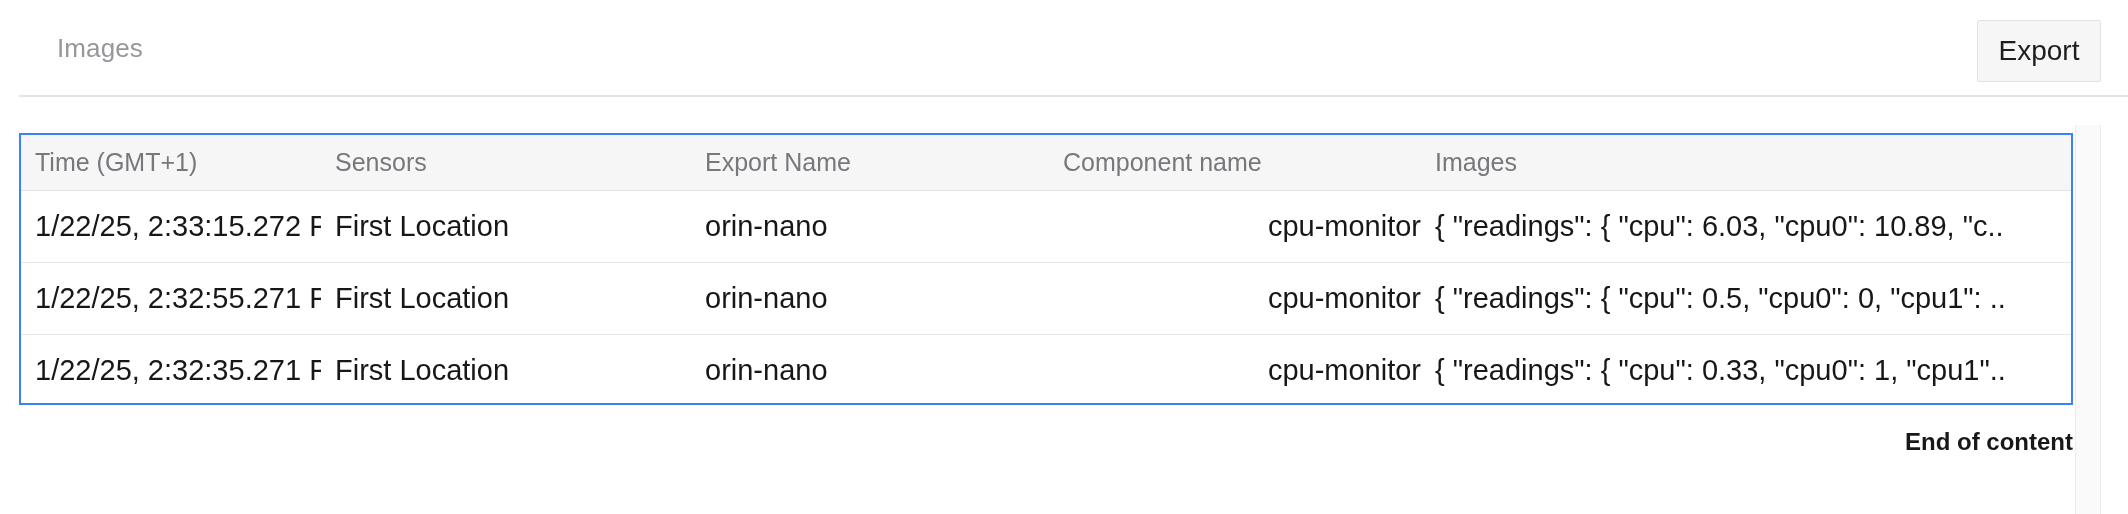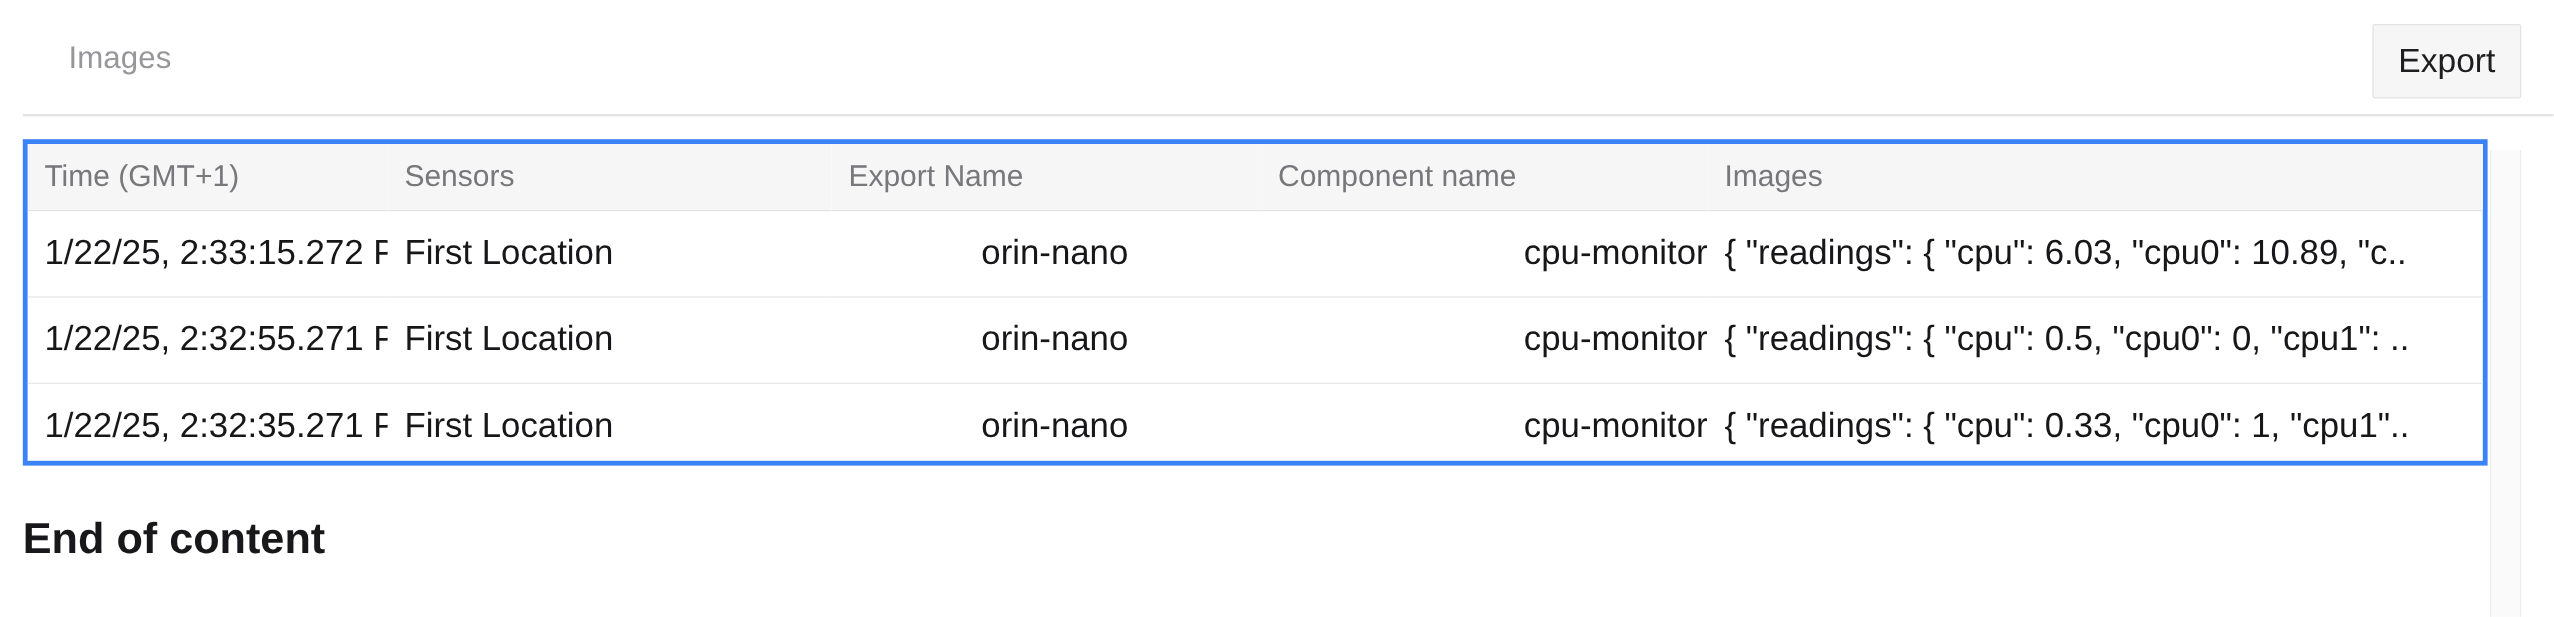--- a/index.html
+++ b/index.html
@@ -83,24 +83,24 @@
     justify-content: center;
     font-size: 28px;
     color: #1e1e20;
     cursor: pointer;
   }
 
   
   .table-wrap {
     position: absolute;
     left: 19px;
-    top: 116px;
+    top: 133px;
     width: 2054px;
     height: 272px;
-    border: 4px solid #3b82f6;
+    border: 2px solid #3b82f6;
     background: #ffffff;
     overflow: hidden;
   }
   .tbl {
     width: 100%;
     border-collapse: collapse;
     table-layout: fixed;
   }
   .tbl thead th {
     background: #f6f6f7;
@@ -120,21 +120,21 @@
     color: #17171a;
     padding: 0 0 0 14px;
     border-bottom: 1px solid #e6e7ea;
     white-space: nowrap;
     overflow: hidden;
   }
   .tbl tbody tr:last-child td { border-bottom: none; }
 
   .col-time     { width: 300px; }
   .col-location { width: 370px; }
-  .col-machine  { width: 358px; text-align: center; }
+  .col-machine  { width: 358px; }
   .col-comp     { width: 372px; text-align: right; }
   .col-reading  { width: 654px; }
 
   
   .scroll-track {
     position: absolute;
     left: 2075px;
     top: 125px;
     width: 26px;
     height: 389px;
@@ -143,22 +143,22 @@
     border-right: 1px solid #ededef;
     cursor: pointer;
   }
 
   
   .end-of-content {
     position: absolute;
     left: 19px;
     top: 428px;
     width: 2054px;
-    text-align: left;
-    font-size: 36px;
+    text-align: right;
+    font-size: 24px;
     font-weight: bold;
     color: #18181b;
   }
 </style>
 </head>
 <body>
 
 <div class="tabbar">
   <div class="tabbar-rule"></div>
   <div class="tabs">

